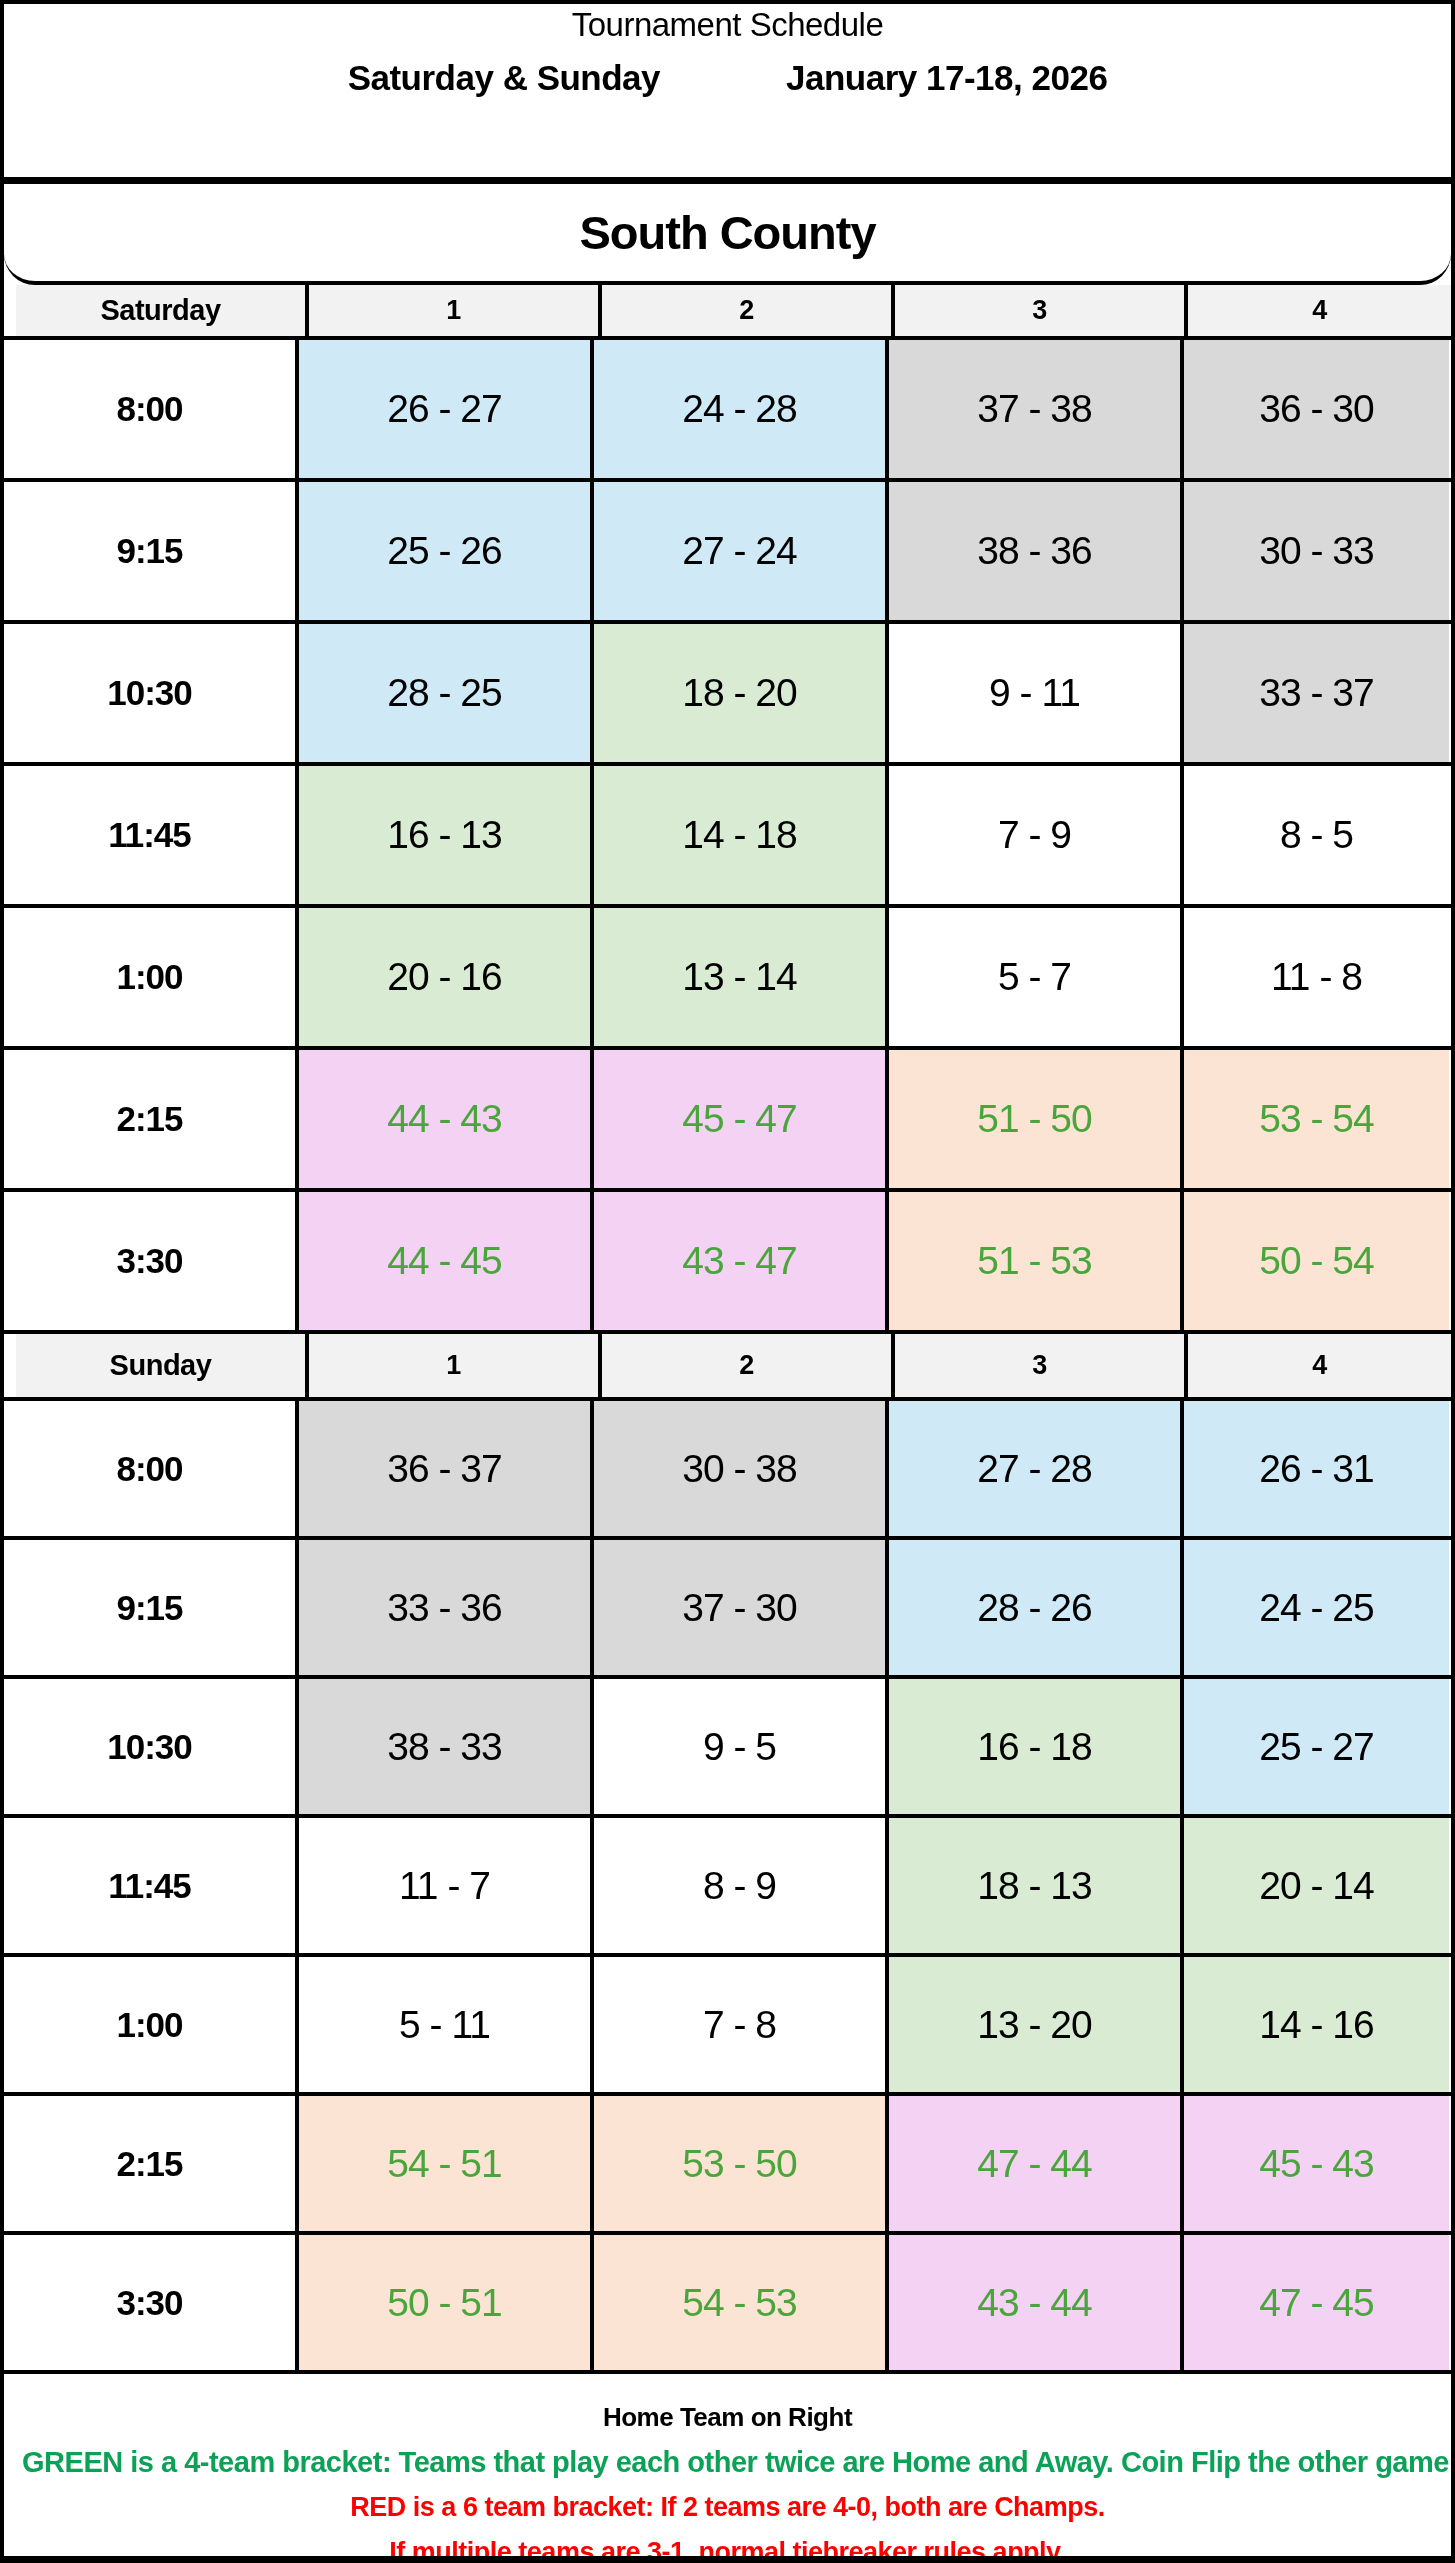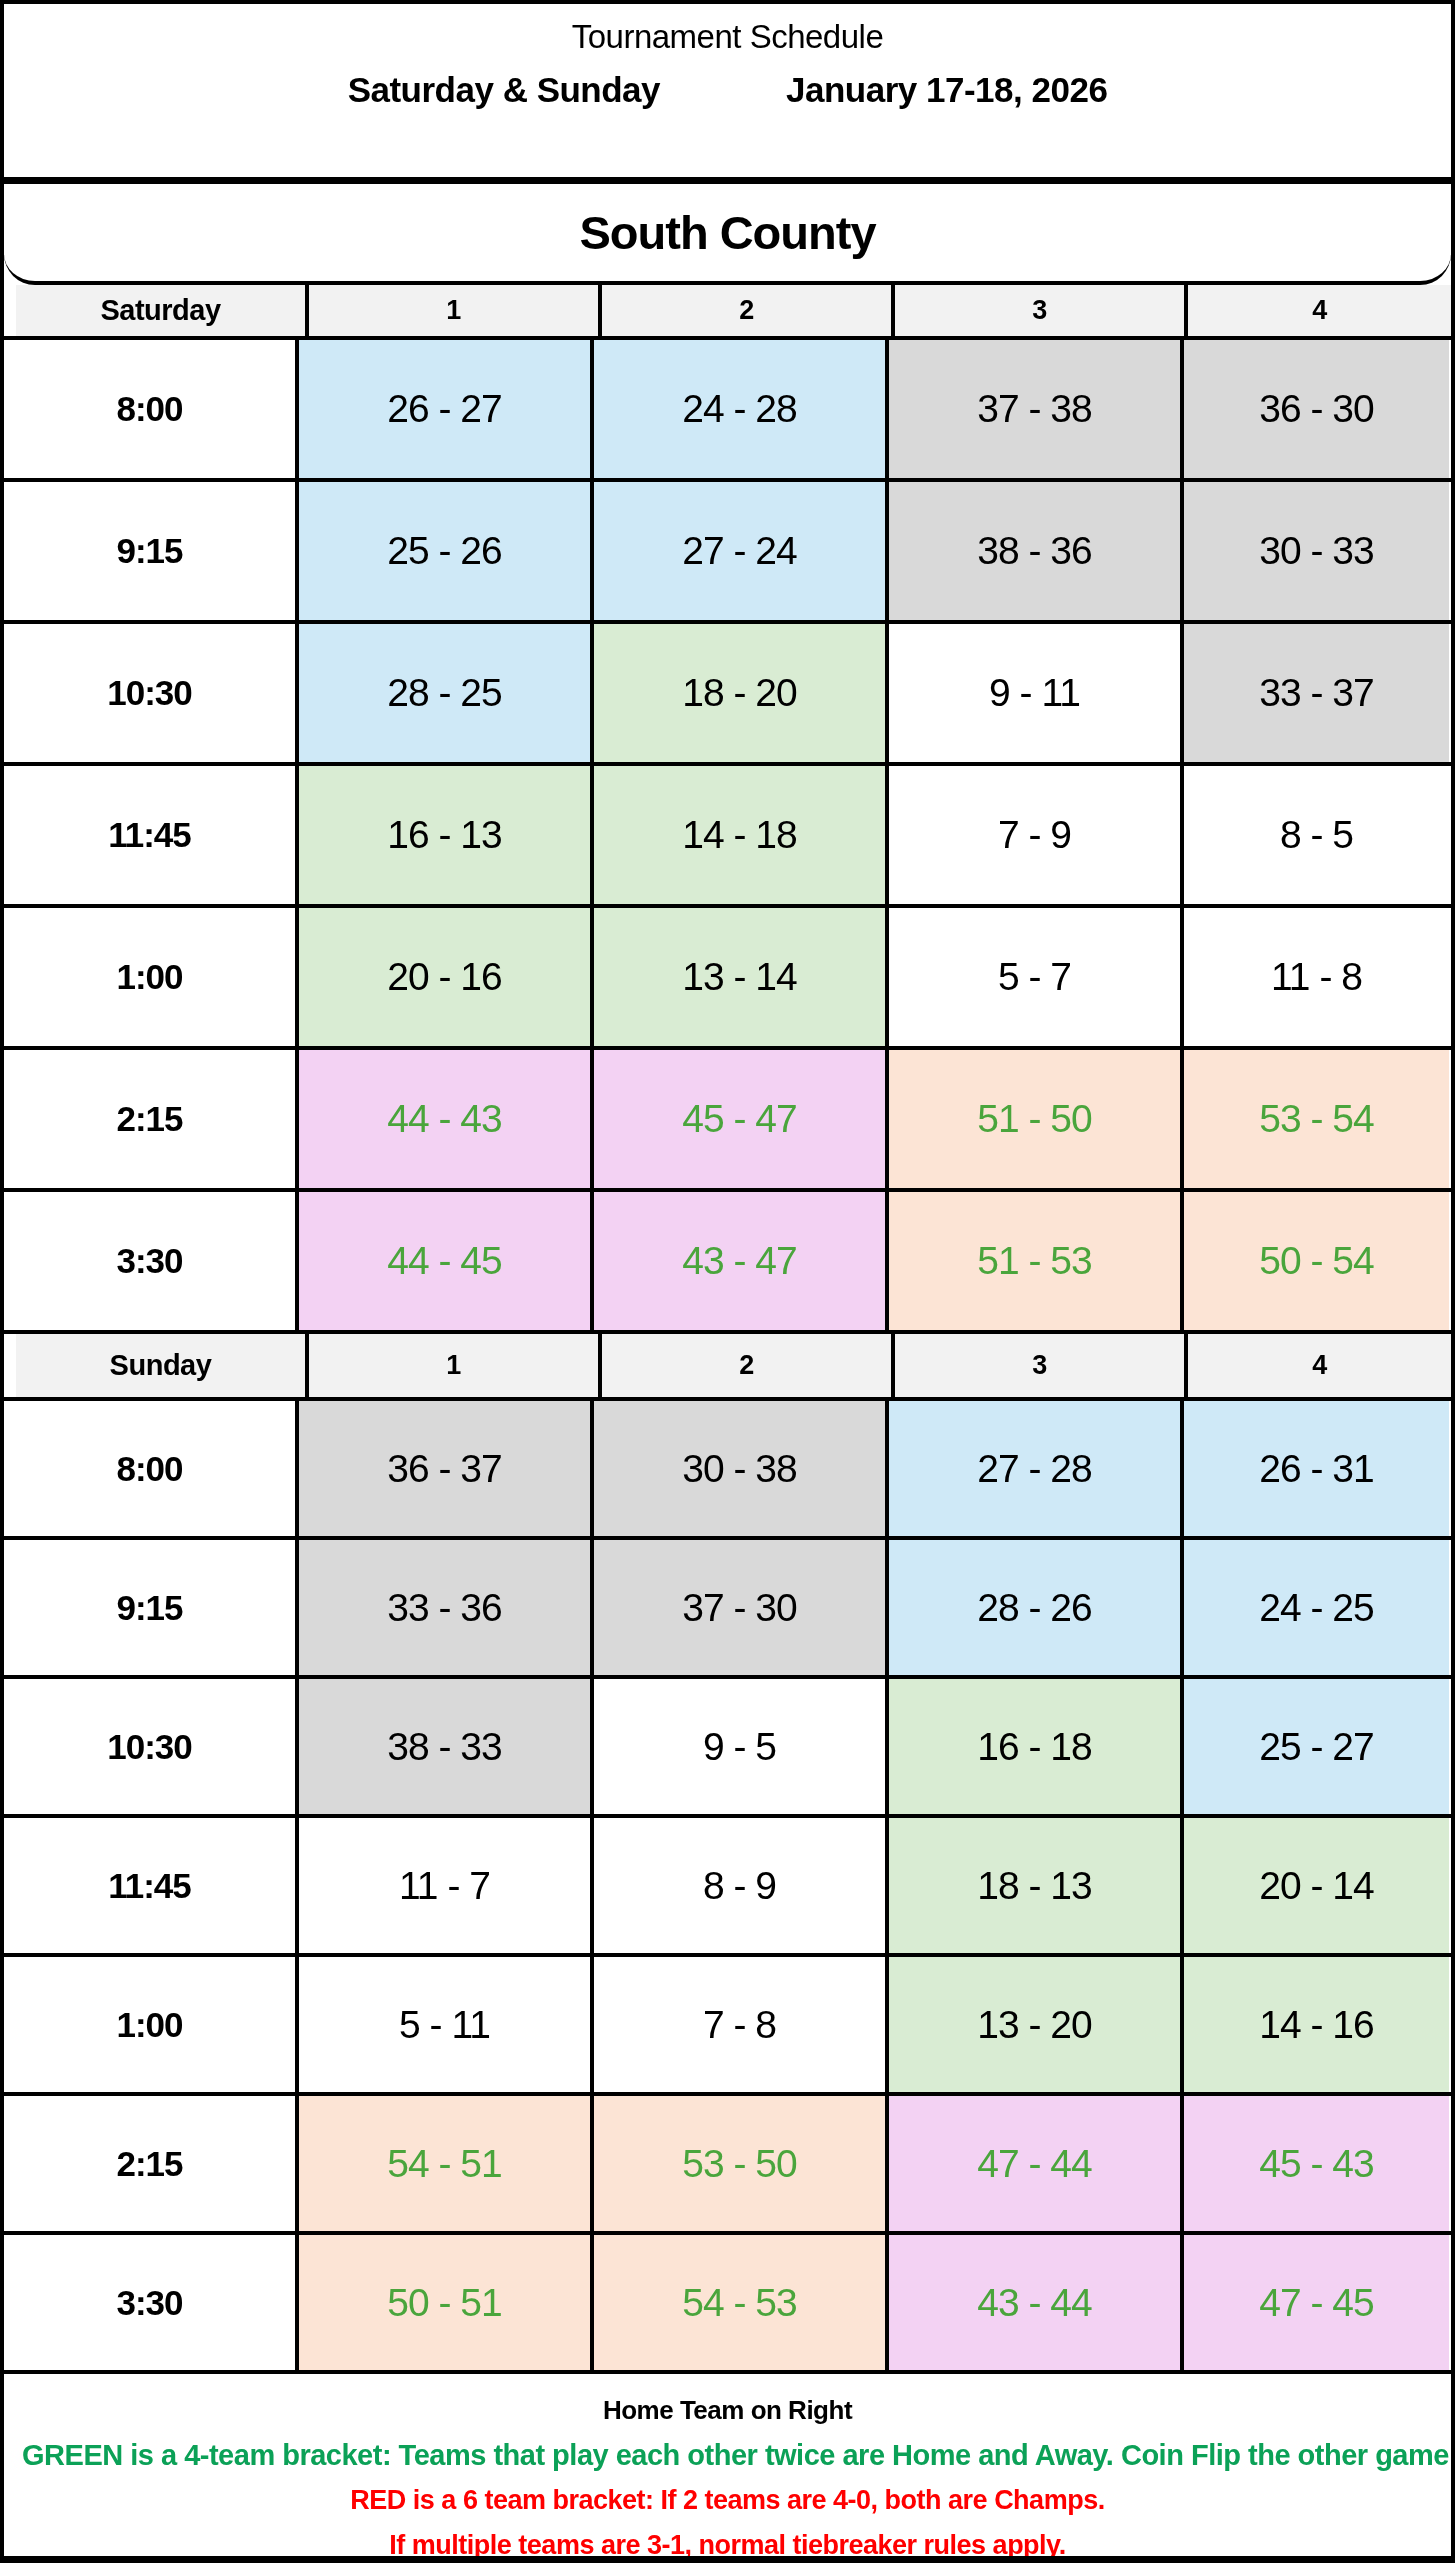--- a/index.html
+++ b/index.html
@@ -18,21 +18,21 @@
     overflow: hidden;
   }
 
   
   .title-box {
     height: 180px;
     border-bottom: 7.8px solid #000;
     text-align: center;
   }
   .main-title {
-    padding-top: 14px;
+    padding-top: 2px;
     font-size: 33px;
     font-weight: 400;
     letter-spacing: -0.5px;
     color: #000;
   }
   .subtitle {
     margin-top: 13.6px;
     display: flex;
     justify-content: center;
     gap: 126px;
@@ -80,21 +80,21 @@
 
   .bg-white { background: #ffffff; }
   .bg-blue  { background: var(--c-blue); }
   .bg-gray  { background: var(--c-gray); }
   .bg-green { background: var(--c-green); }
   .bg-pink  { background: var(--c-pink); }
   .bg-peach { background: var(--c-peach); }
   .fg-green { color: var(--c-score-green); }
 
   
-  .footer { height: 184px; padding-top: 14px; text-align: center; }
+  .footer { height: 184px; padding-top: 21px; text-align: center; }
   .foot-line { height: 45px; display: flex; align-items: center; justify-content: center; }
   .foot-black { font-size: 26px; font-weight: 700; color: #000; letter-spacing: -0.5px; }
   .foot-green { font-size: 29px; font-weight: 700; color: var(--c-footer-green); letter-spacing: -0.5px; }
   .foot-red   { font-size: 27px; font-weight: 700; color: var(--c-footer-red); letter-spacing: -0.5px; }
   .clip-line { overflow: hidden; white-space: nowrap; margin-left: 16px; }
   .clip-line span { display: inline-block; flex-shrink: 0; white-space: nowrap; }
   .clip-flex { display: flex; justify-content: center; }
 </style>
 </head>
 <body>

